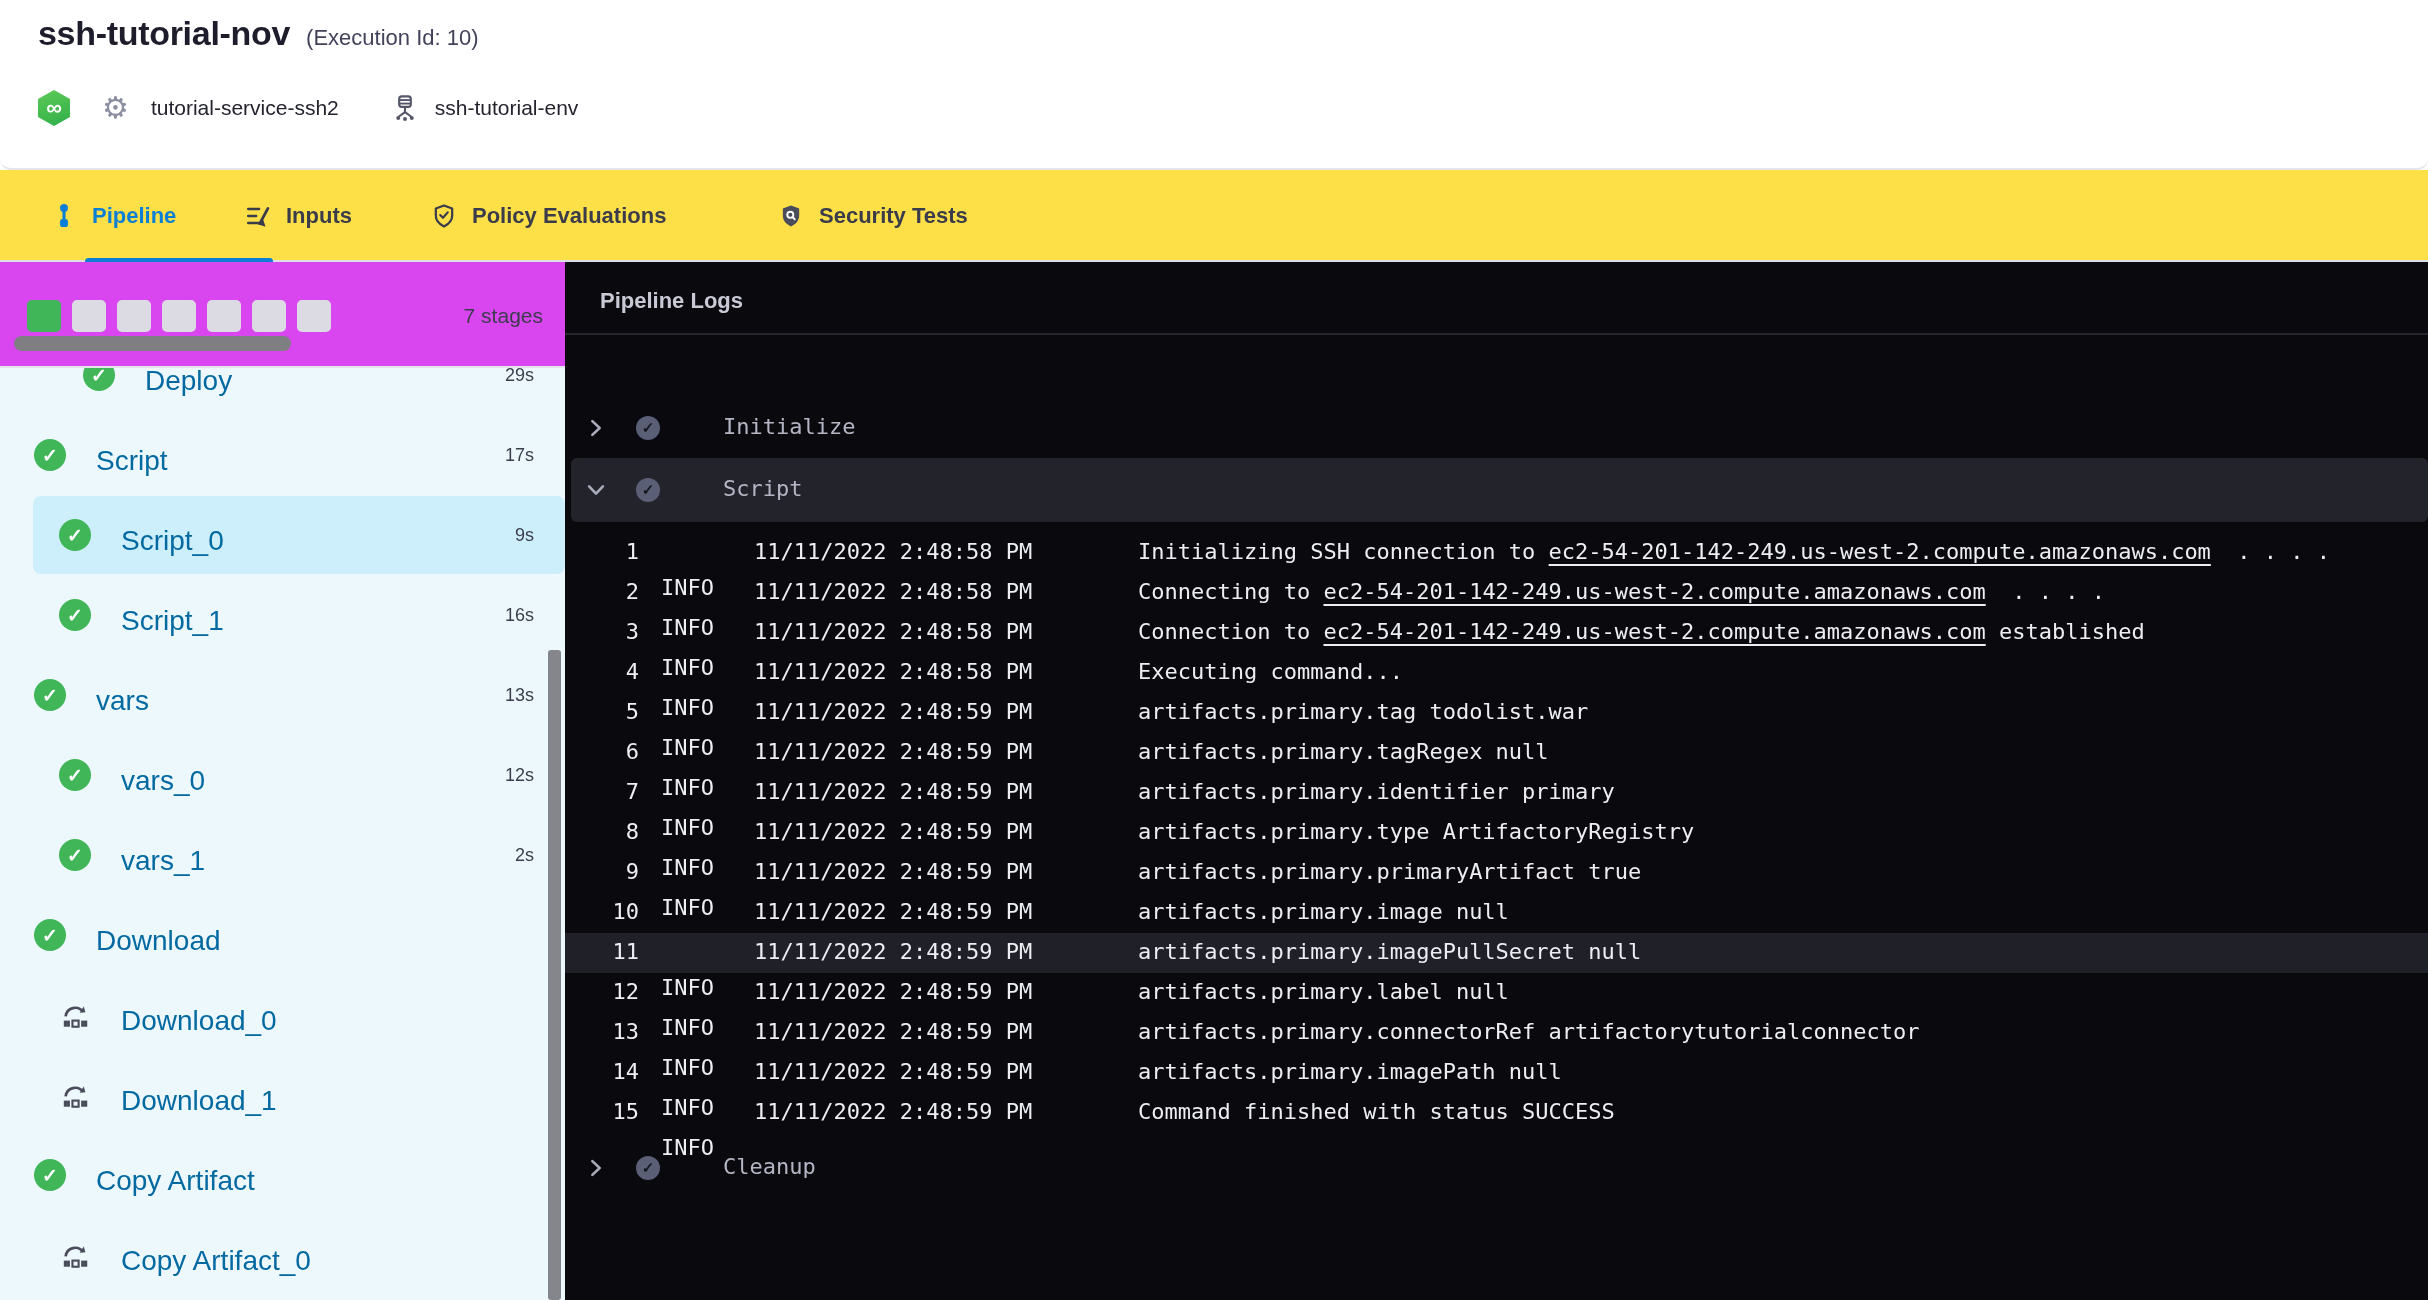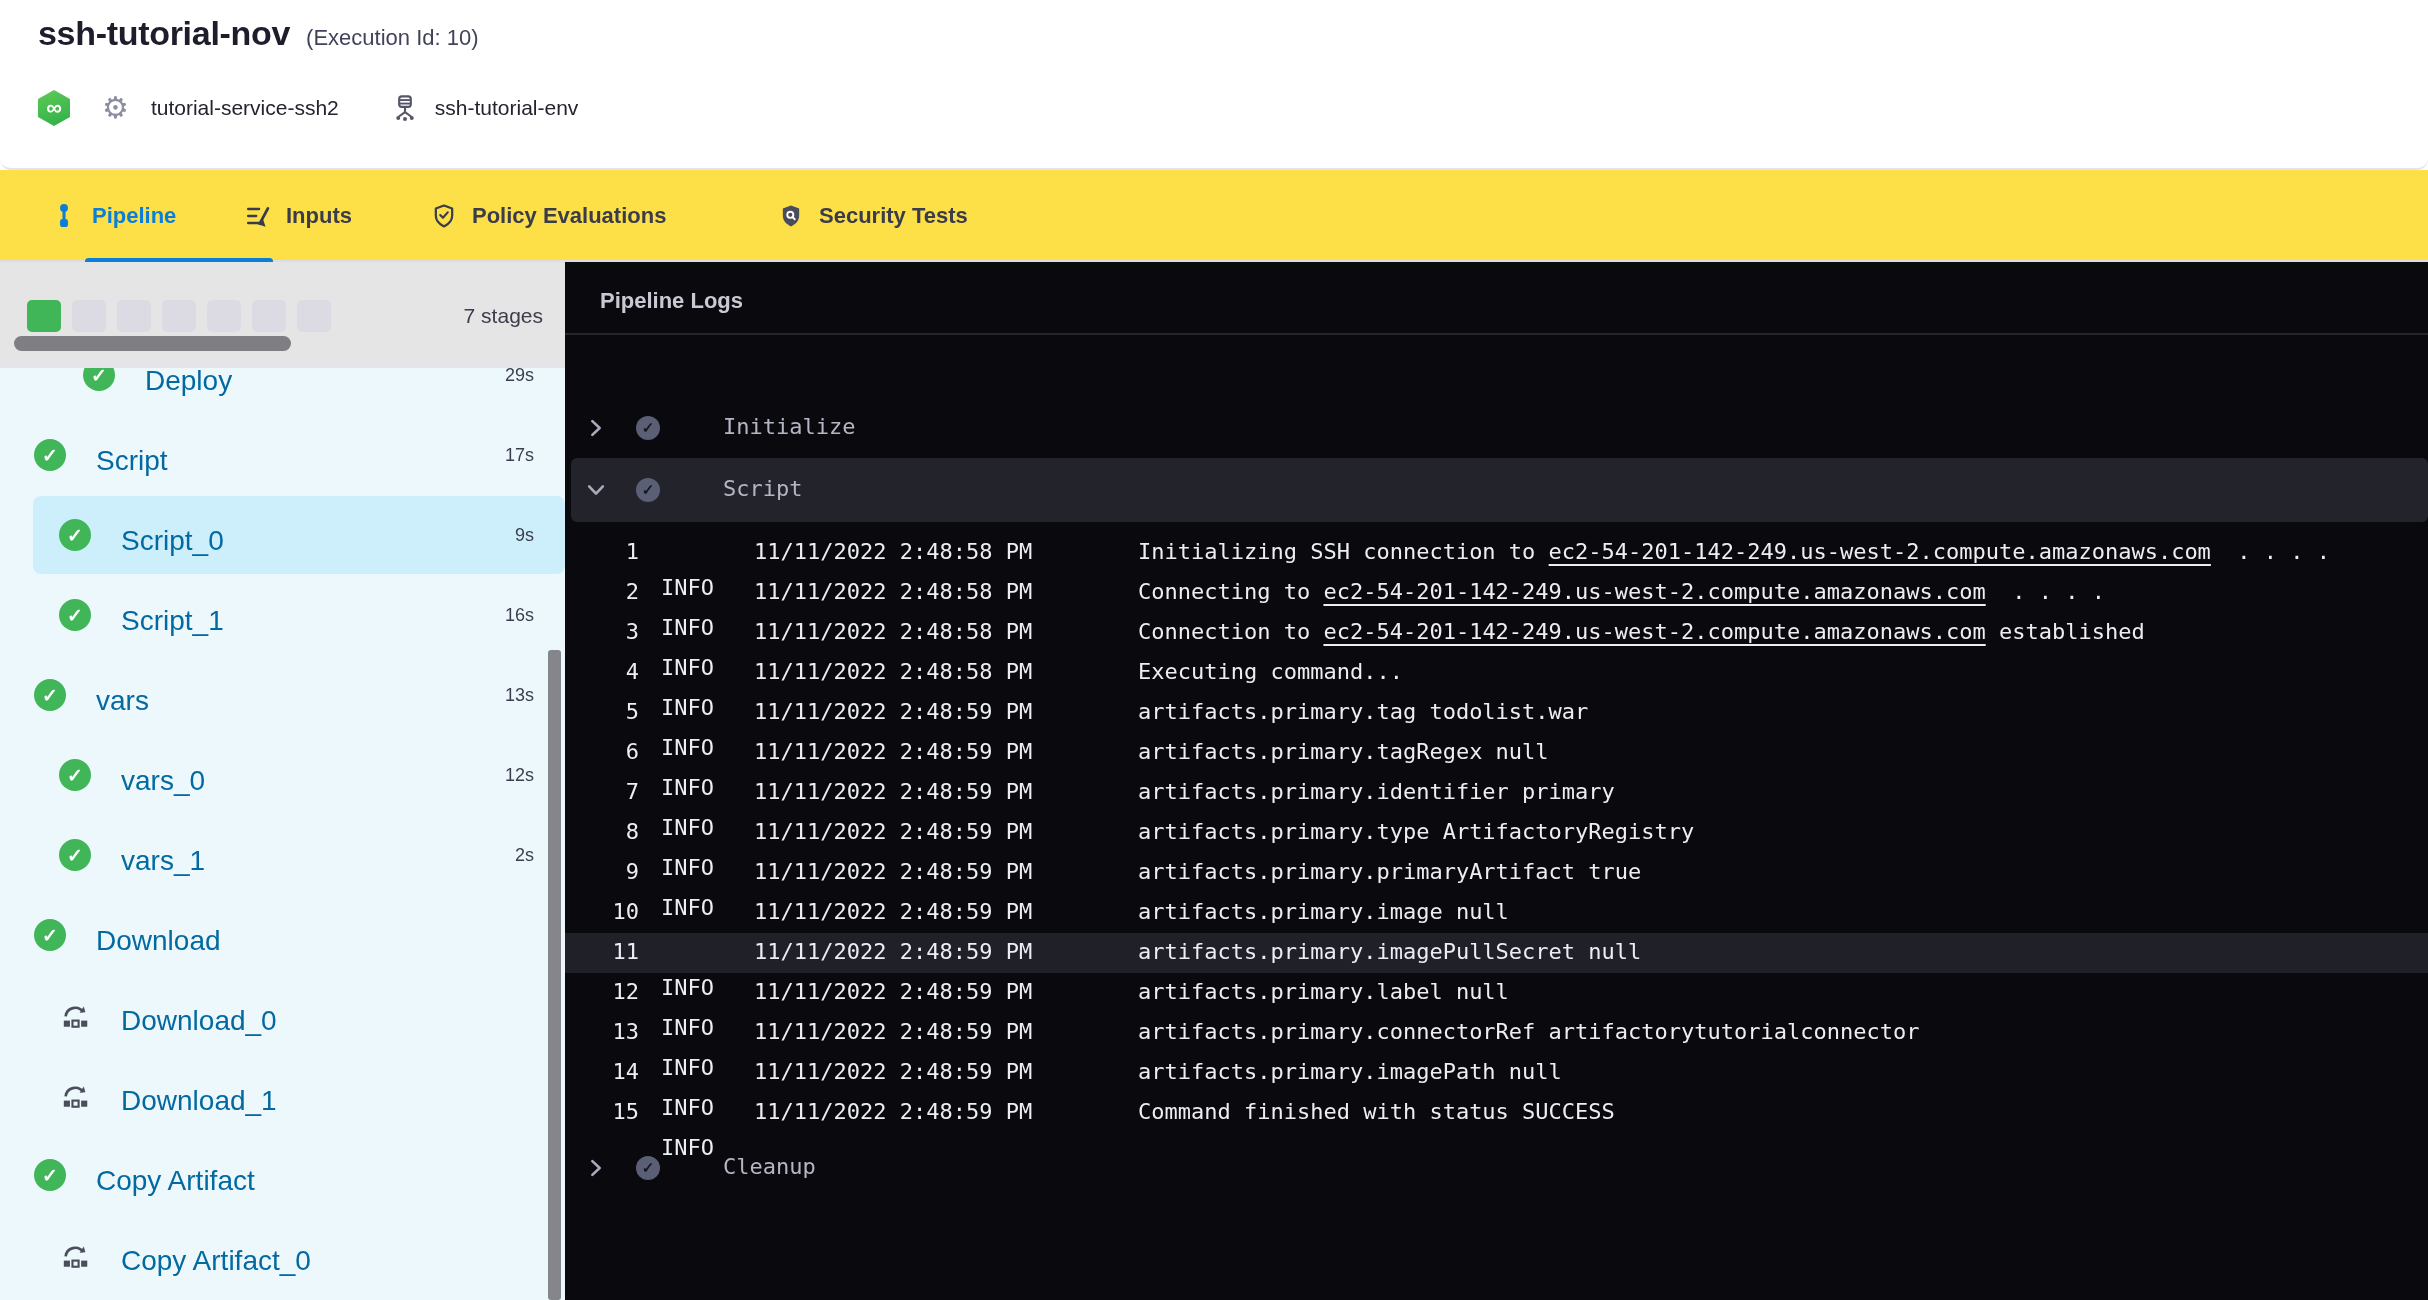--- a/index.html
+++ b/index.html
@@ -21,21 +21,21 @@
   .meta-text { font-size:21px; color:#23242e; margin-left:22px; }
   .env-ic { margin-left:52px; }
   
   .tabbar { position:absolute; left:0; top:170px; width:2428px; height:92px; background:#fde047; border-bottom:2px solid #dddde6; }
   .tab { position:absolute; top:0; height:92px; display:flex; align-items:center; gap:14px; cursor:pointer; }
   .tab-label { font-size:22px; font-weight:600; color:#3a3b4b; }
   .tab.active .tab-label { color:#0b7ed6; }
   .tab-underline { position:absolute; left:35px; bottom:-3px; width:188px; height:7px; border-radius:5px; background:#0b7ed6; }
   
   .sidebar { position:absolute; left:0; top:262px; width:565px; height:1038px; background:#edf8fd; }
-  .side-head { position:absolute; left:0; top:0; width:565px; height:106px; background:#e5e5e5; border-bottom:2px solid #e4e4ec; }
+  .side-head { position:absolute; left:0; top:0; width:565px; height:106px; background:#d946ef; border-bottom:2px solid #e4e4ec; }
   .segments { position:absolute; left:27px; top:38px; display:flex; gap:11px; }
   .seg { width:34px; height:32px; border-radius:5px; background:#dcdbe4; }
   .seg.done { background:#41b658; }
   .hthumb { position:absolute; left:14px; top:74px; width:277px; height:15px; border-radius:8px; background:#7f7f83; }
   .stages-count { position:absolute; right:22px; top:42px; font-size:21px; color:#3b3d4d; }
   .stage-list { position:absolute; left:0; top:106px; width:565px; height:932px; overflow:hidden; }
   .stage-row { position:absolute; left:0; width:565px; height:80px; display:flex; align-items:center; cursor:pointer; }
   .stage-row .sel-band { position:absolute; left:33px; right:0; top:1px; bottom:1px; border-radius:8px; background:transparent; }
   .stage-row.selected .sel-band { background:#cdeefb; }
   .g-check { position:relative; width:32px; height:32px; border-radius:50%; background:#41b658; color:#fff;

